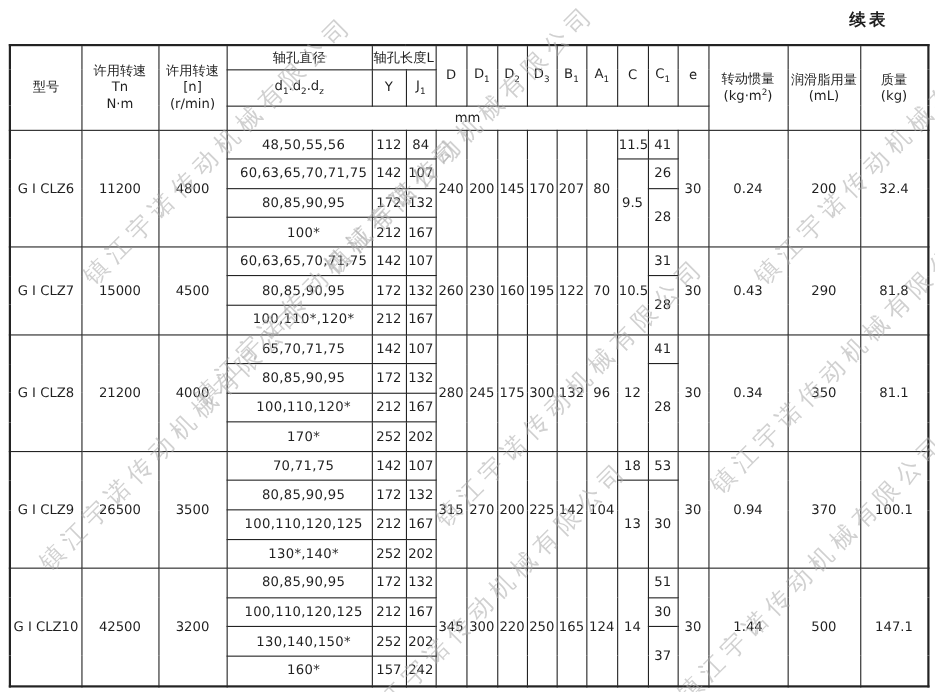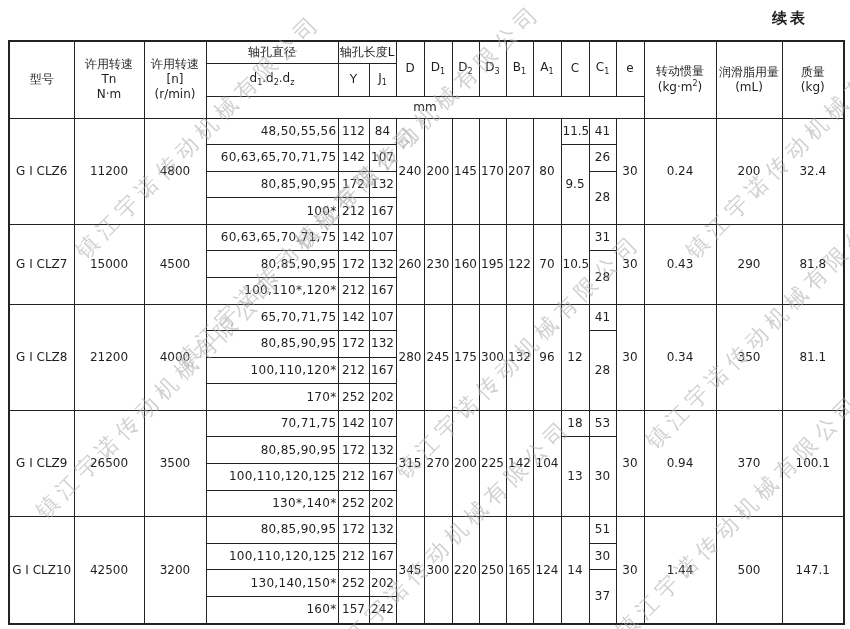--- a/index.html
+++ b/index.html
@@ -18,21 +18,21 @@
     border-collapse:collapse;table-layout:fixed;
     border:2px solid #232323;
   }
   th,td{
     border:1px solid #232323;
     font-weight:normal;font-size:12px;line-height:1.25;
     text-align:center;vertical-align:middle;padding:0 1px;
     background:transparent;
   }
   .h1{height:22px}.h2{height:33px}.h3{height:22px}
-  td.dl{text-align:right;padding-left:9px;letter-spacing:.3px;}
+  td.dl{text-align:center;padding-left:9px;letter-spacing:.3px;}
   sub{font-size:8px;}
   sup{font-size:8px;}
   .wm{
     position:absolute;white-space:nowrap;pointer-events:none;
     color:#ababab;opacity:.55;font-size:22px;letter-spacing:6px;
     transform:rotate(-45deg);transform-origin:0 50%;z-index:5;
   }
 </style>
 </head>
 <body>

